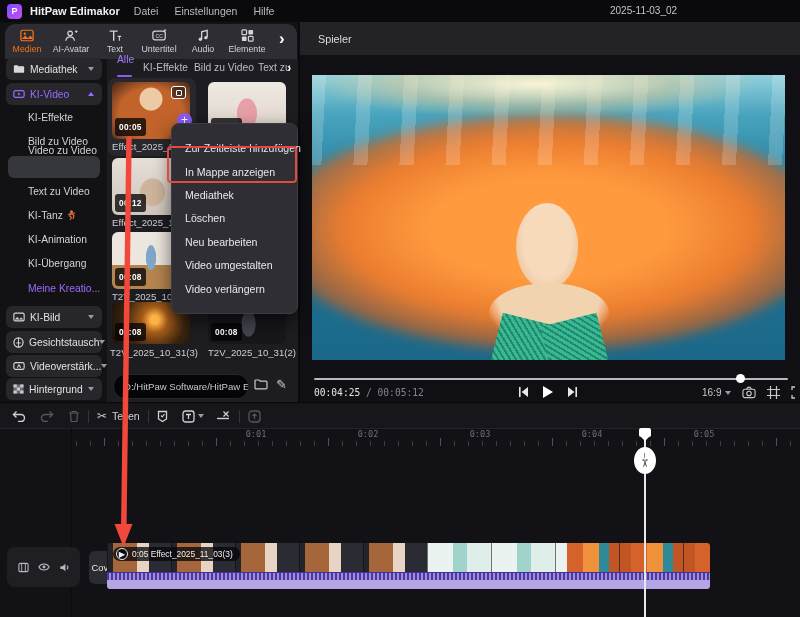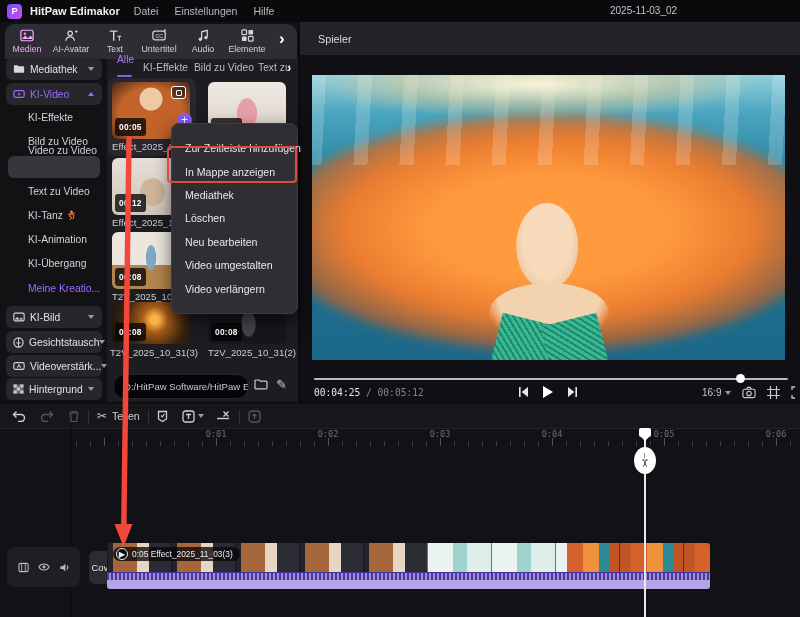--- a/index.html
+++ b/index.html
@@ -17,21 +17,21 @@
   .appname{margin-left:8px;font-size:11px;font-weight:bold;color:#f0f0f3;}
   .menubar{display:flex;margin-left:14px;gap:16px;font-size:10.5px;color:#b9b9bf;}
   .project{position:absolute;left:610px;top:5px;font-size:10px;color:#c3c3c9;}
 
   
   .leftpanel{left:0;top:22px;width:298px;height:380px;background:#121215;}
   .ribbon{left:5px;top:24px;width:292px;height:35px;background:#2d2d33;border-radius:10px 10px 0 0;
     display:flex;align-items:center;}
   .rtab{width:44px;display:flex;flex-direction:column;align-items:center;gap:2px;color:#d4d4d9;}
   .rtab .lab{font-size:8.8px;white-space:nowrap;}
-  .rtab.active{color:#f0abfc;text-align:center;}
+  .rtab.active{color:#f97316;text-align:center;}
   .ribbon-more{position:absolute;left:279px;top:29px;font-size:17px;font-weight:bold;color:#fff;}
 
   .mediaarea{left:107px;top:58px;width:191px;height:344px;background:#1c1c21;}
 
   
   .side-pill{left:6px;width:96px;height:22px;background:#26262b;border-radius:6px;
     display:flex;align-items:center;font-size:10.3px;color:#e2e2e6;}
   .side-pill .ic{margin:0 5px 0 7px;display:flex;}
   .side-pill .cd{margin-left:auto;margin-right:8px;}
   .caret-down{width:0;height:0;border-left:3.5px solid transparent;border-right:3.5px solid transparent;border-top:4px solid #9a9aa2;}
@@ -118,21 +118,21 @@
   .tbtn.dim{color:#55555c;}
   .tdiv{width:1px;height:13px;background:#32323a;margin:0 8px;}
   .teilen{font-size:10.6px;color:#d0d0d4;margin-left:5px;}
   .scissors-g{font-size:12px;color:#cfcfd4;}
 
   .ruler-minor{left:76px;top:441px;width:724px;height:5px;
     background:repeating-linear-gradient(90deg,#3c3c44 0 1px,rgba(0,0,0,0) 1px 14px);}
   .ruler-major{left:104px;top:438px;width:696px;height:8px;
     background:repeating-linear-gradient(90deg,#50505a 0 1px,rgba(0,0,0,0) 1px 112px);}
   .rlab{position:absolute;top:429px;width:30px;text-align:center;font-size:8.6px;color:#6e6e78;
-    font-family:"DejaVu Sans Mono",monospace;}
+    font-family:"DejaVu Sans Mono",monospace;margin-left:40px;}
 
   .gutter-line{left:71px;top:428px;width:1px;height:189px;background:#0b0b0e;}
   .trackctl{left:7px;top:547px;width:61px;height:40px;background:#1e1e23;border-radius:8px;
     display:flex;align-items:center;justify-content:space-around;padding:0 6px;color:#b8b8be;}
   .coverbtn{left:89px;top:551px;width:30px;height:33px;background:#2b2b32;border-radius:6px;
     display:flex;align-items:center;justify-content:center;font-size:9.3px;color:#e8e8ec;}
 
   .clip{left:107px;top:543px;width:603px;height:46px;border-radius:3px;overflow:hidden;}
   .strip{position:absolute;left:0;top:0;height:29px;}
   .seg1{left:0;width:320px;background:repeating-linear-gradient(90deg,#23232a 0 6px,#a6663c 6px 30px,#e7d4c4 30px 42px,#2b2b33 42px 64px);}

